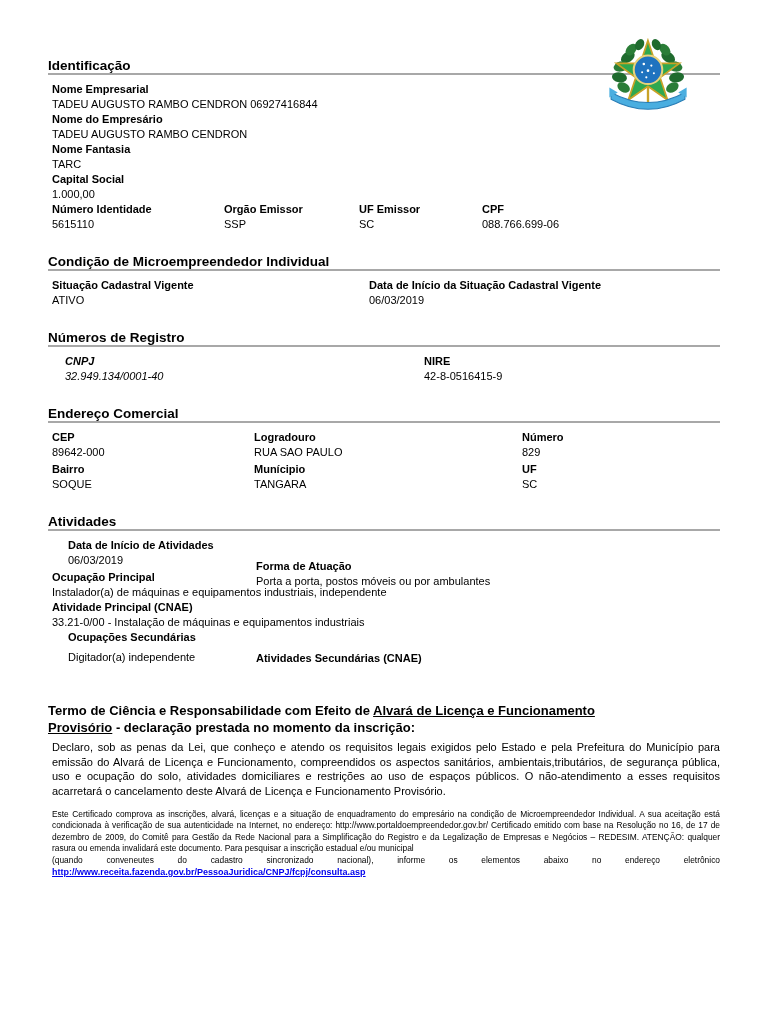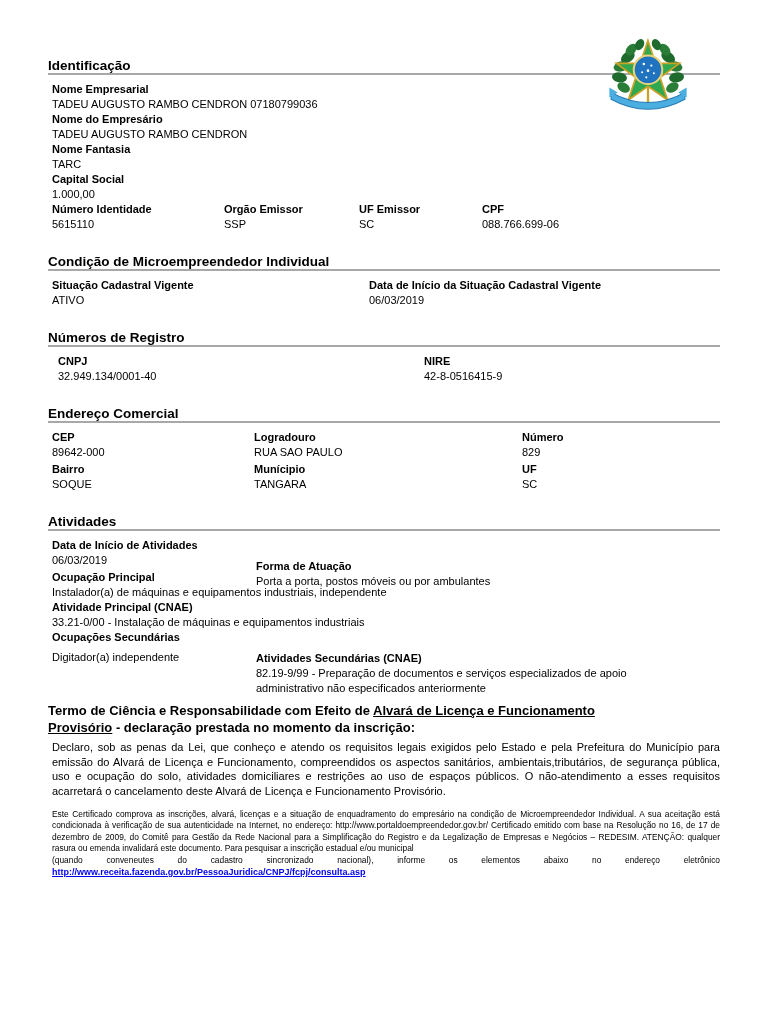--- a/index.html
+++ b/index.html
@@ -51,30 +51,30 @@
   .id-c1 { left: 4px; }
   .id-c2 { left: 176px; }
   .id-c3 { left: 311px; }
   .id-c4 { left: 434px; }
 
   
   .s-c1 { left: 4px; }
   .s-c2 { left: 321px; }
 
   
-  .r-c1 { left: 10px; }
+  .r-c1 { left: 17px; font-style: italic; }
   .r-c2 { left: 376px; }
 
   
   .e-c1 { left: 4px; }
   .e-c2 { left: 206px; }
   .e-c3 { left: 474px; }
 
   
-  .a-c1 { left: 4px; }
+  .a-c1 { left: 20px; }
   .a-c2 { left: 208px; margin-top: 21px; }
 
   .pad-l { padding-left: 4px; }
 
   
   .termo { margin-top: 26px; }
   .termo-title {
     font-size: 13px; font-weight: bold; line-height: 17px;
   }
   .termo-title u { text-decoration: underline; }
@@ -135,21 +135,21 @@
       <path d="M96 66 L86 72 L96 78 Z" fill="#4aaee0"></path>
     </svg>
   </div>
 
   <div class="section-title">Identificação</div>
   <div class="rule"></div>
 
   <div class="fields pad-l">
     <div class="row stack">
       <span class="lbl">Nome Empresarial</span>
-      <span class="val">TADEU AUGUSTO RAMBO CENDRON 07180799036</span>
+      <span class="val">TADEU AUGUSTO RAMBO CENDRON 06927416844</span>
     </div>
     <div class="row stack">
       <span class="lbl">Nome do Empresário</span>
       <span class="val">TADEU AUGUSTO RAMBO CENDRON</span>
     </div>
     <div class="row stack">
       <span class="lbl">Nome Fantasia</span>
       <span class="val">TARC</span>
     </div>
     <div class="row stack">
@@ -263,21 +263,20 @@
     </div>
   </div>
 
   <div class="cols" style="height:46px">
     <div class="cell a-c1" style="width:195px">
       <span class="lbl">Ocupações Secundárias</span>
       <span class="val" style="margin-top:5px">Digitador(a) independente</span>
     </div>
     <div class="cell a-c2" style="width:420px">
       <span class="lbl">Atividades Secundárias (CNAE)</span>
-      <span class="val">82.19-9/99 - Preparação de documentos e serviços especializados de apoio administrativo não especificados anteriormente</span>
     </div>
   </div>
 
   <div class="termo">
     <div class="termo-title"><span>Termo de Ciência e Responsabilidade com Efeito de </span><u>Alvará de Licença e Funcionamento</u><br><u>Provisório</u><span> - declaração prestada no momento da inscrição:</span></div>
 
     <p class="declaro">Declaro, sob as penas da Lei, que conheço e atendo os requisitos legais exigidos pelo Estado e pela Prefeitura do Município para emissão do Alvará de Licença e Funcionamento, compreendidos os aspectos sanitários, ambientais,tributários, de segurança pública, uso e ocupação do solo, atividades domiciliares e restrições ao uso de espaços públicos. O não-atendimento a esses requisitos acarretará o cancelamento deste Alvará de Licença e Funcionamento Provisório.</p>
 
     <div class="finep">
       <span>Este Certificado comprova as inscrições, alvará, licenças e a situação de enquadramento do empresário na condição de Microempreendedor Individual. A sua aceitação está condicionada à verificação de sua autenticidade na Internet, no endereço: http://www.portaldoempreendedor.gov.br/ Certificado emitido com base na Resolução no 16, de 17 de dezembro de 2009, do Comitê para Gestão da Rede Nacional para a Simplificação do Registro e da Legalização de Empresas e Negócios – REDESIM. ATENÇÃO: qualquer rasura ou emenda invalidará este documento. Para pesquisar a inscrição estadual e/ou municipal</span>

